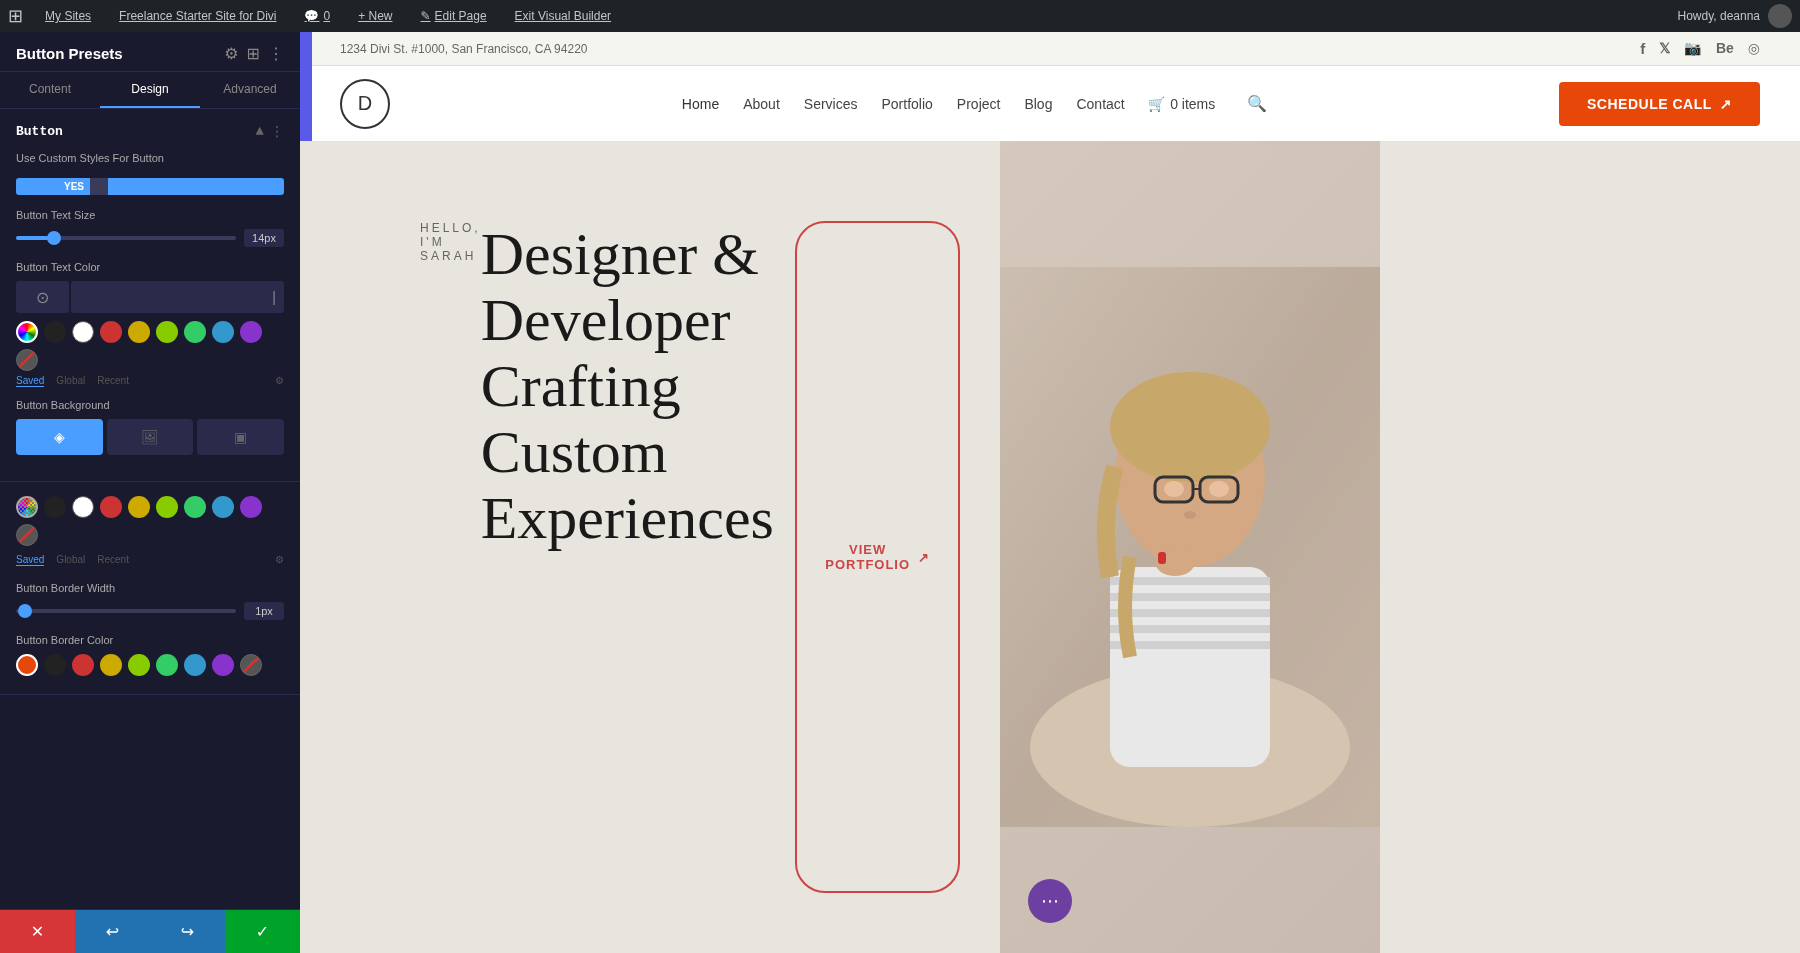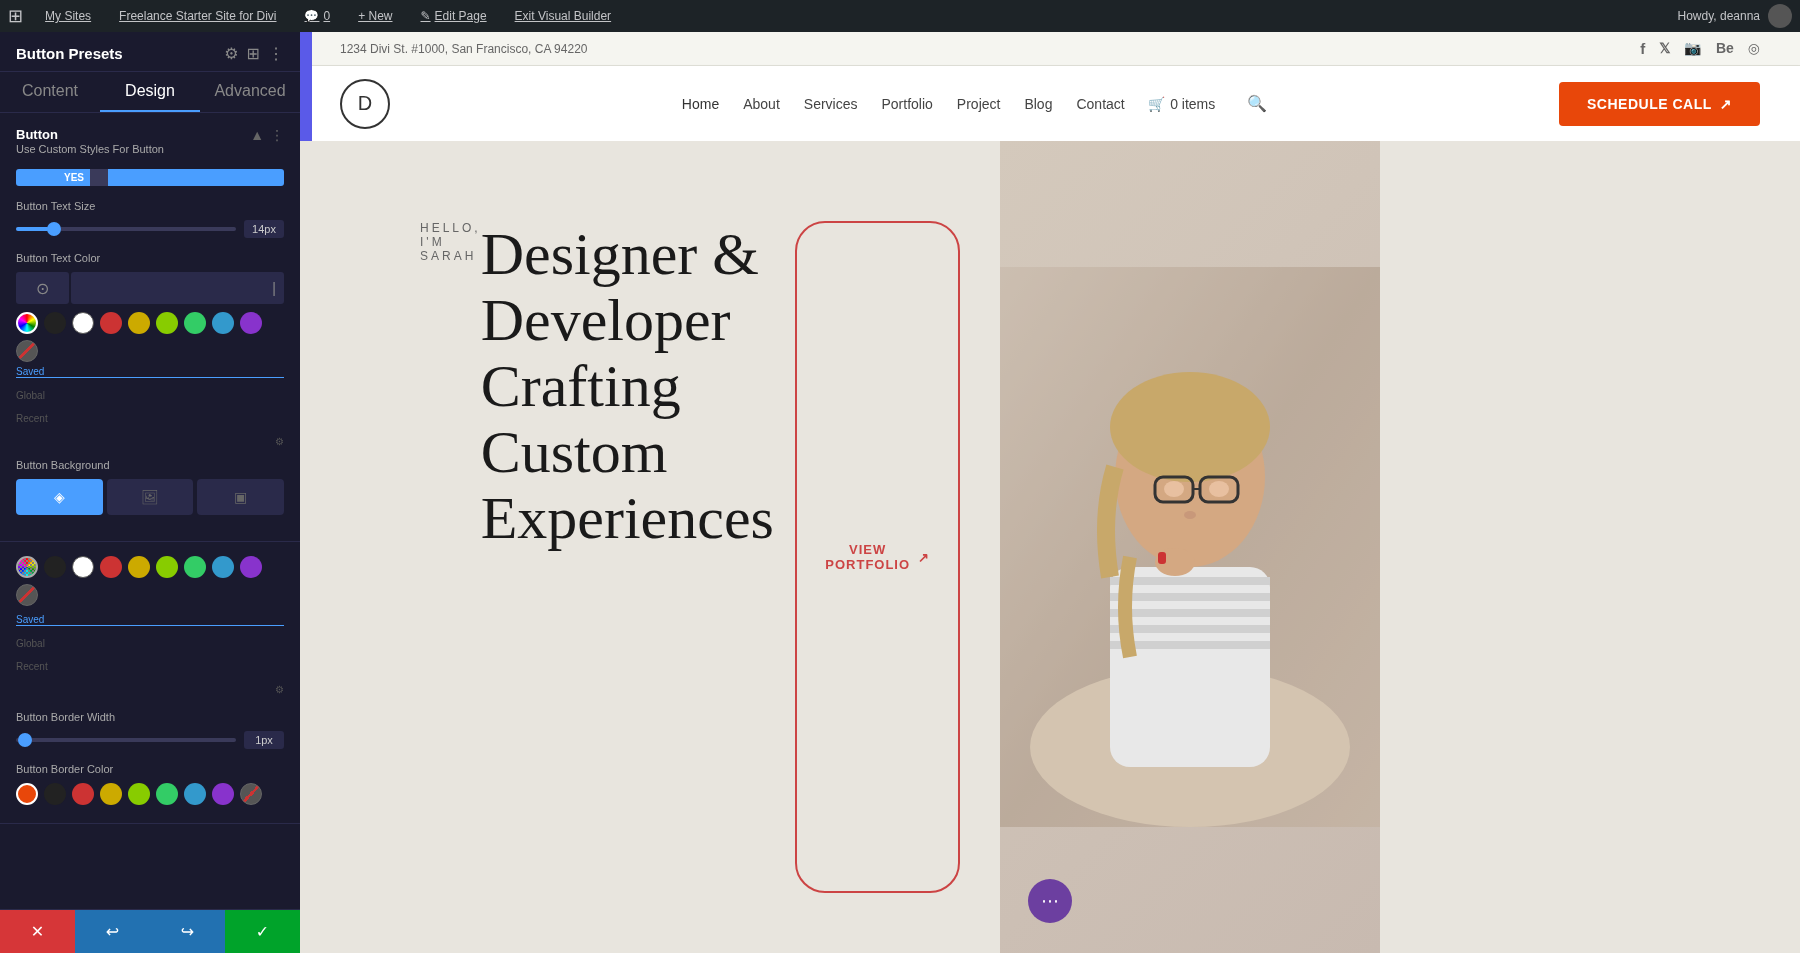--- a/index.html
+++ b/index.html
@@ -67,38 +67,41 @@
 
     
     .panel-tabs {
       display: flex;
       border-bottom: 1px solid #2a2a4a;
     }
     .panel-tab {
       flex: 1;
       text-align: center;
       padding: 10px;
-      font-size: 16px;
+      font-size: 12px;
       color: #888;
       cursor: pointer;
       border-bottom: 2px solid transparent;
     }
     .panel-tab.active {
       color: white;
       border-bottom: 2px solid #4a9eff;
     }
 
     
     .panel-section {
       padding: 14px 16px;
       border-bottom: 1px solid #2a2a4a;
     }
     .section-header {
       display: flex;
+      align-items: center;
       justify-content: space-between;
+      margin-bottom: 12px;
+      font-family: Liberation Mono, monospace;
     }
     .section-title {
       font-size: 13px;
       font-weight: 600;
       color: #ffffff;
     }
     .section-icons { display: flex; gap: 6px; color: #666; font-size: 14px; }
 
     
     .toggle-row {
@@ -199,21 +202,20 @@
       border-radius: 50%;
       cursor: pointer;
     }
     .color-swatch.active { border: 2px solid white; }
 
     .color-tabs-row {
       display: flex;
       gap: 12px;
       font-size: 10px;
       color: #555;
-      flex-direction: column;
     }
     .color-tab-active { color: #4a9eff; border-bottom: 1px solid #4a9eff; }
 
     
     .bg-options {
       display: flex;
       gap: 4px;
     }
     .bg-option {
       flex: 1;

